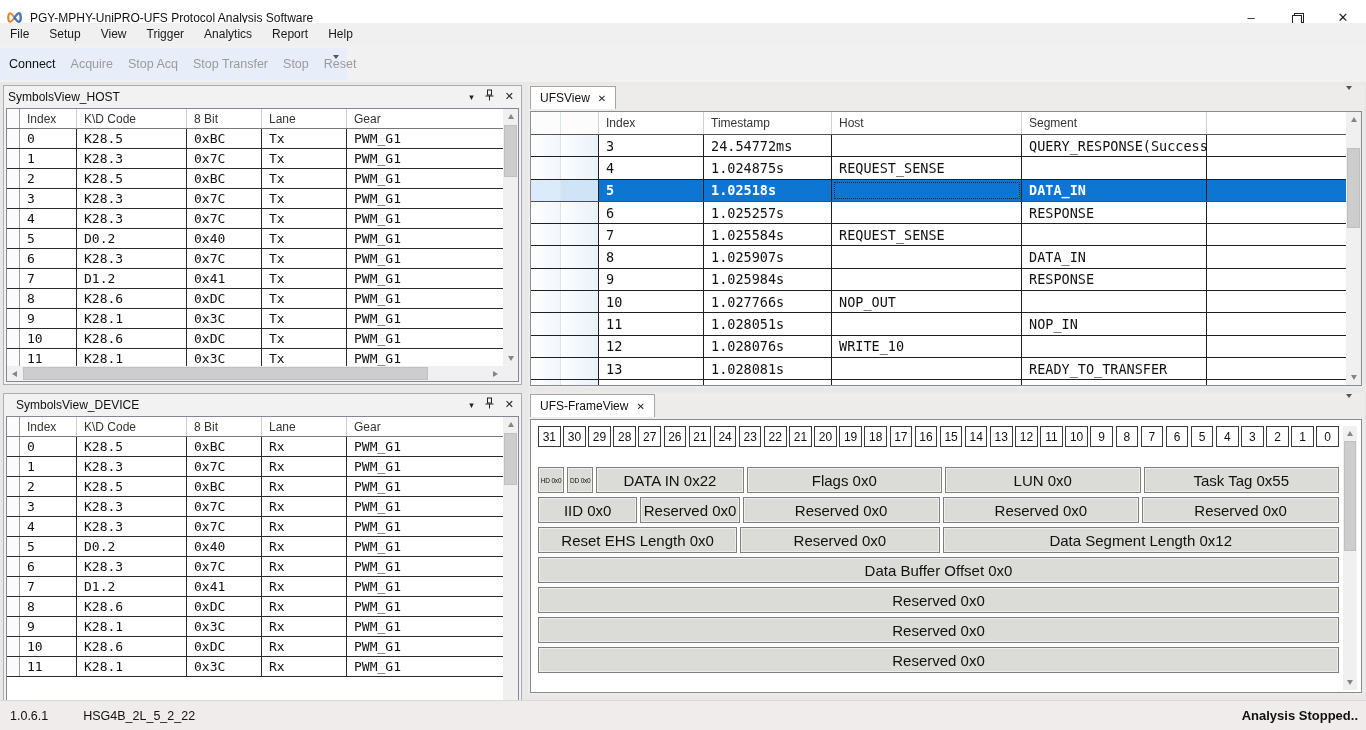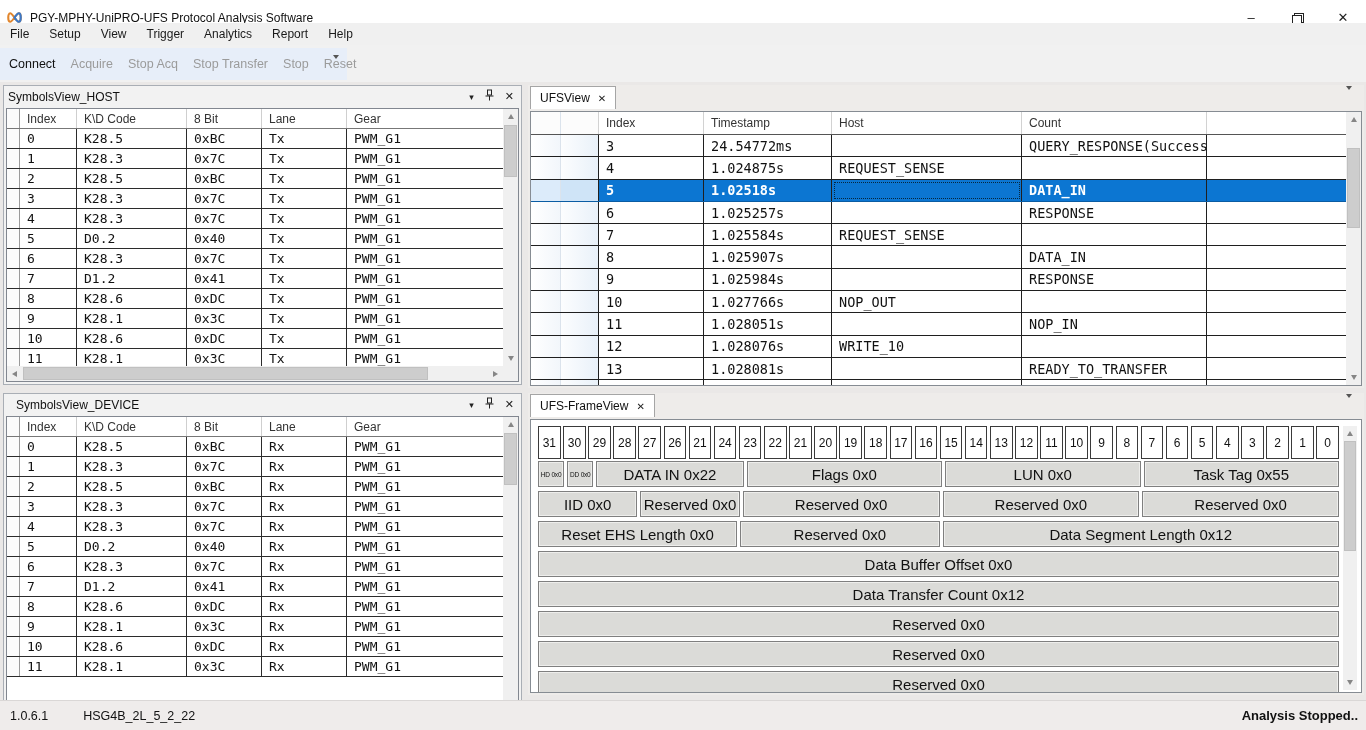--- a/index.html
+++ b/index.html
@@ -78,21 +78,21 @@
   .uc0 { width:105px; } .uc1 { width:128px; } .uc2 { width:190px; } .uc3 { width:185px; } .uc4 { flex:1; border-right:none !important; }
   .ufs-header .uc-exp, .ufs-header .uc-mark { background:#fcfcfc; }
   .ufs-row.sel .dc { background:#0c76d2; color:#fff; font-weight:bold; border-bottom:0; }
   .ufs-row.sel { border-bottom:1px solid #0a5ca3; }
   .ufs-row.sel .uc-exp { background:#dcebfa; }
   .ufs-row.sel .uc-mark { background:#cfe4f7; }
   .focus-cell { outline:1px dotted #06283f; outline-offset:-3px; }
 
   
   .frame-inner { position:absolute; left:7px; right:22px; top:6px; bottom:0; overflow:hidden; }
-  .bit-row { display:flex; gap:2.5px; height:33px; margin-bottom:2px; }
+  .bit-row { display:flex; gap:2.5px; height:21px; margin-bottom:20px; }
   .bit { flex:1; border:1px solid #3a3a3a; background:#fff; display:flex; align-items:center; justify-content:center; font-size:12px; color:#111; }
   .f-row { display:flex; gap:3px; height:26px; margin-bottom:4px; }
   .f-cell { border:1px solid #7f7f7f; background:#dbdbd8; box-shadow:inset 0 0 0 1px #eeeeec; display:flex; align-items:center; justify-content:center; font-size:15px; color:#111; overflow:hidden; white-space:nowrap; }
   .f-cell.tiny { font-size:6.5px; letter-spacing:-0.2px; }
   .frame-vscroll { position:absolute; top:6px; right:4px; width:14px; bottom:2px; background:#f0f0f0; }
 
   
   .statusbar { position:absolute; left:0; right:0; top:700px; height:30px; background:#efeceb; border-top:1px solid #dad7d6; display:flex; align-items:center; font-size:12.5px; color:#111; }
   .sb-version { margin-left:10px; }
   .sb-build { margin-left:35px; }
@@ -437,21 +437,21 @@
     </span>
   </div>
   <div class="panel-body">
     <div class="ufs-table" id="ufs-table">
         <div class="ufs-header">
           <div class="hc uc-exp"></div>
           <div class="hc uc-mark"></div>
           <div class="hc uc0">Index</div>
           <div class="hc uc1">Timestamp</div>
           <div class="hc uc2">Host</div>
-          <div class="hc uc3">Count</div>
+          <div class="hc uc3">Segment</div>
           <div class="hc uc4"></div>
         </div>
         <div class="ufs-row">
           <div class="dc uc-exp"></div>
           <div class="dc uc-mark"></div>
           <div class="dc uc0">3</div>
           <div class="dc uc1">24.54772ms</div>
           <div class="dc uc2"></div>
           <div class="dc uc3">QUERY_RESPONSE(Success)</div>
           <div class="dc uc4"></div>
@@ -631,23 +631,20 @@
         </div>
         <div class="f-row">
           <div class="f-cell" style="flex-grow: 8; flex-basis: 0px;">Reset EHS Length 0x0</div>
           <div class="f-cell" style="flex-grow: 8; flex-basis: 0px;">Reserved 0x0</div>
           <div class="f-cell" style="flex-grow: 16; flex-basis: 0px;">Data Segment Length 0x12</div>
         </div>
         <div class="f-row">
           <div class="f-cell" style="flex-grow: 32; flex-basis: 0px;">Data Buffer Offset 0x0</div>
         </div>
         <div class="f-row">
-          <div class="f-cell" style="flex-grow: 32; flex-basis: 0px;">Data Transfer Count 0x12</div>
-        </div>
-        <div class="f-row">
           <div class="f-cell" style="flex-grow: 32; flex-basis: 0px;">Reserved 0x0</div>
         </div>
         <div class="f-row">
           <div class="f-cell" style="flex-grow: 32; flex-basis: 0px;">Reserved 0x0</div>
         </div>
         <div class="f-row">
           <div class="f-cell" style="flex-grow: 32; flex-basis: 0px;">Reserved 0x0</div>
         </div>
       </div>
     <div class="frame-vscroll">

